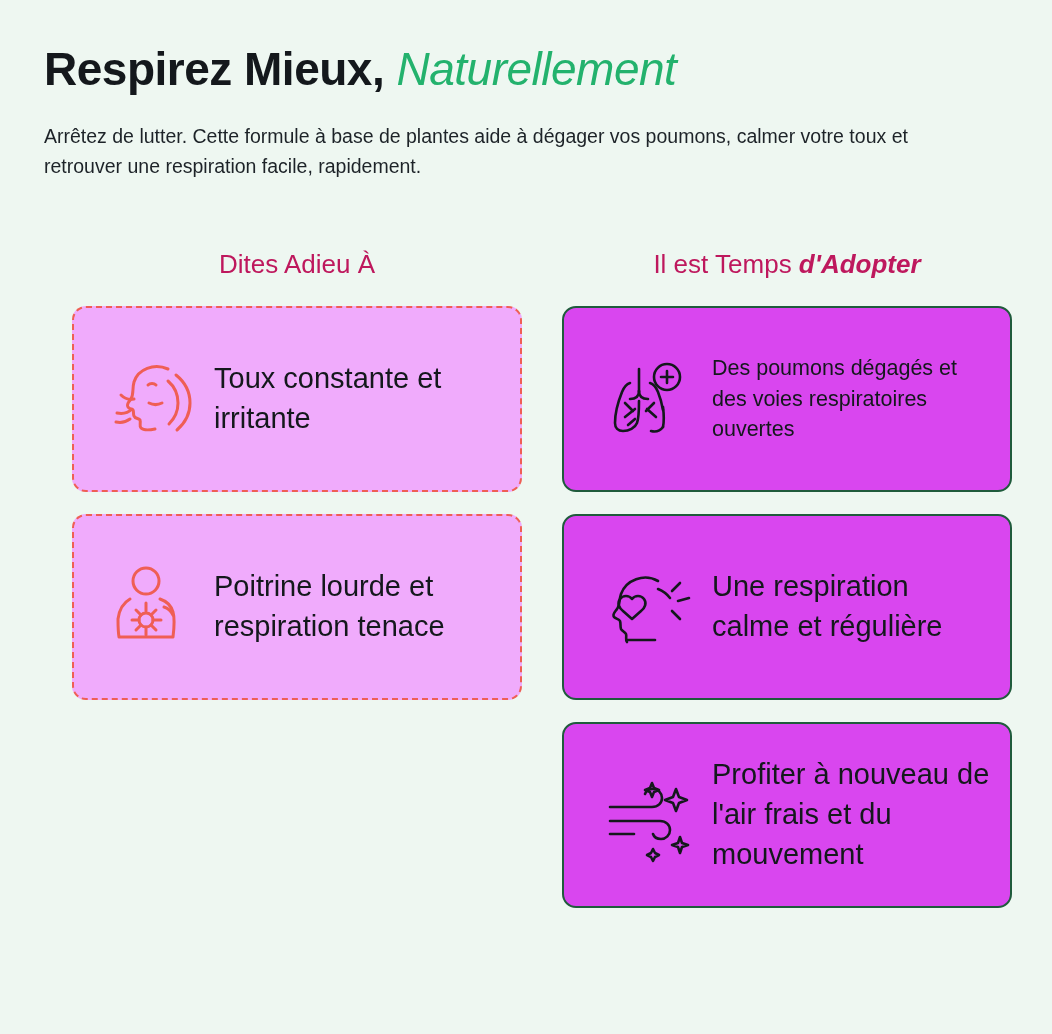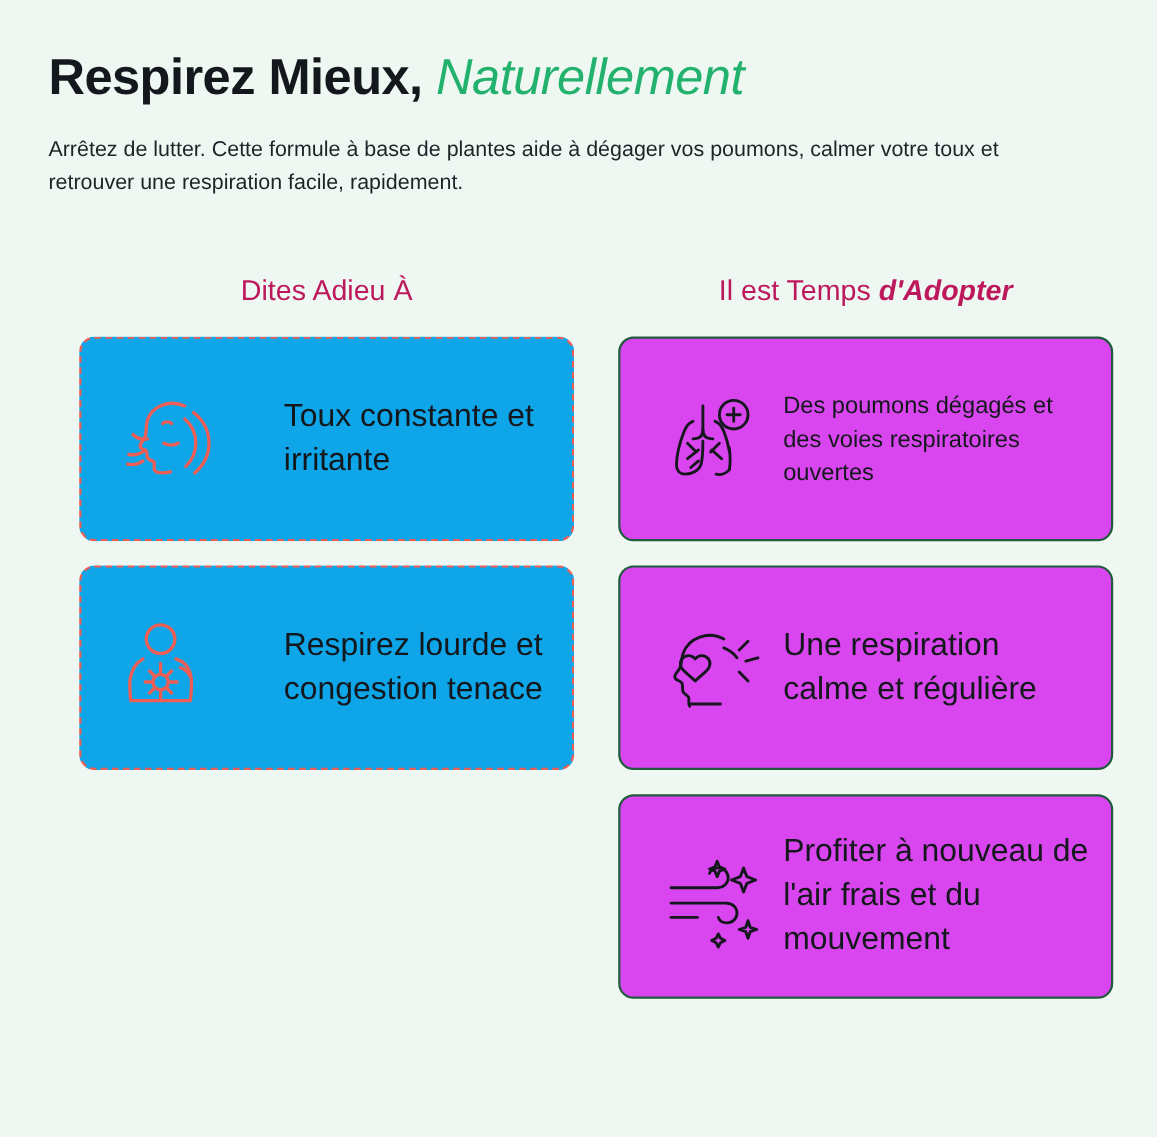--- a/index.html
+++ b/index.html
@@ -76,25 +76,24 @@
   .col.left  { width: 470px; margin-left: 30px; }
   .col.right { width: 470px; margin-left: 40px; }
 
   .card {
     display: flex;
     align-items: center;
     box-sizing: border-box;
     border-radius: 14px;
   }
   .card.bad {
-    background: #0ea5e9;
+    background: #f0abfc;
     border: 2px dashed #ef5e55;
     padding: 18px 20px;
     min-height: 186px;
-    gap: 44px;
   }
   .card.good {
     background: #d946ef;
     border: 2px solid #1f5b3c;
     padding: 18px 18px;
     min-height: 186px;
   }
 
   .icon-wrap {
     flex: 0 0 auto;
@@ -157,21 +156,21 @@
       <div class="card bad">
         <div class="icon-wrap">
           <svg width="104" height="104" viewBox="0 0 104 104" fill="none" stroke="#ef5e55" stroke-width="3" stroke-linecap="round" stroke-linejoin="round">
             <circle cx="44" cy="26" r="13"></circle>
             <path d="M28 44c-7 4-11 12-12 20 0 4 0 12 1 18h54c1-8 2-18 0-25-2-7-7-11-13-13"></path>
             <path d="M44 58c-4 0-7 3-7 7s3 7 7 7 7-3 7-7-3-7-7-7z"></path>
             <path d="M44 48v8M44 72v8M30 65h7M51 65h8M34 55l5 5M54 55l-5 5M34 75l5-5M54 75l-5-5"></path>
             <path d="M62 52c4 1 7 4 9 8"></path>
           </svg>
         </div>
-        <div class="card-text">Respirez lourde et congestion tenace</div>
+        <div class="card-text">Poitrine lourde et respiration tenace</div>
       </div>
 
 
     </div>
 
     <div class="col right">
 
       <div class="card good small">
         <div class="icon-wrap">
           <svg width="110" height="104" viewBox="0 0 110 104" fill="none" stroke="#14181c" stroke-width="2.6" stroke-linecap="round" stroke-linejoin="round">

